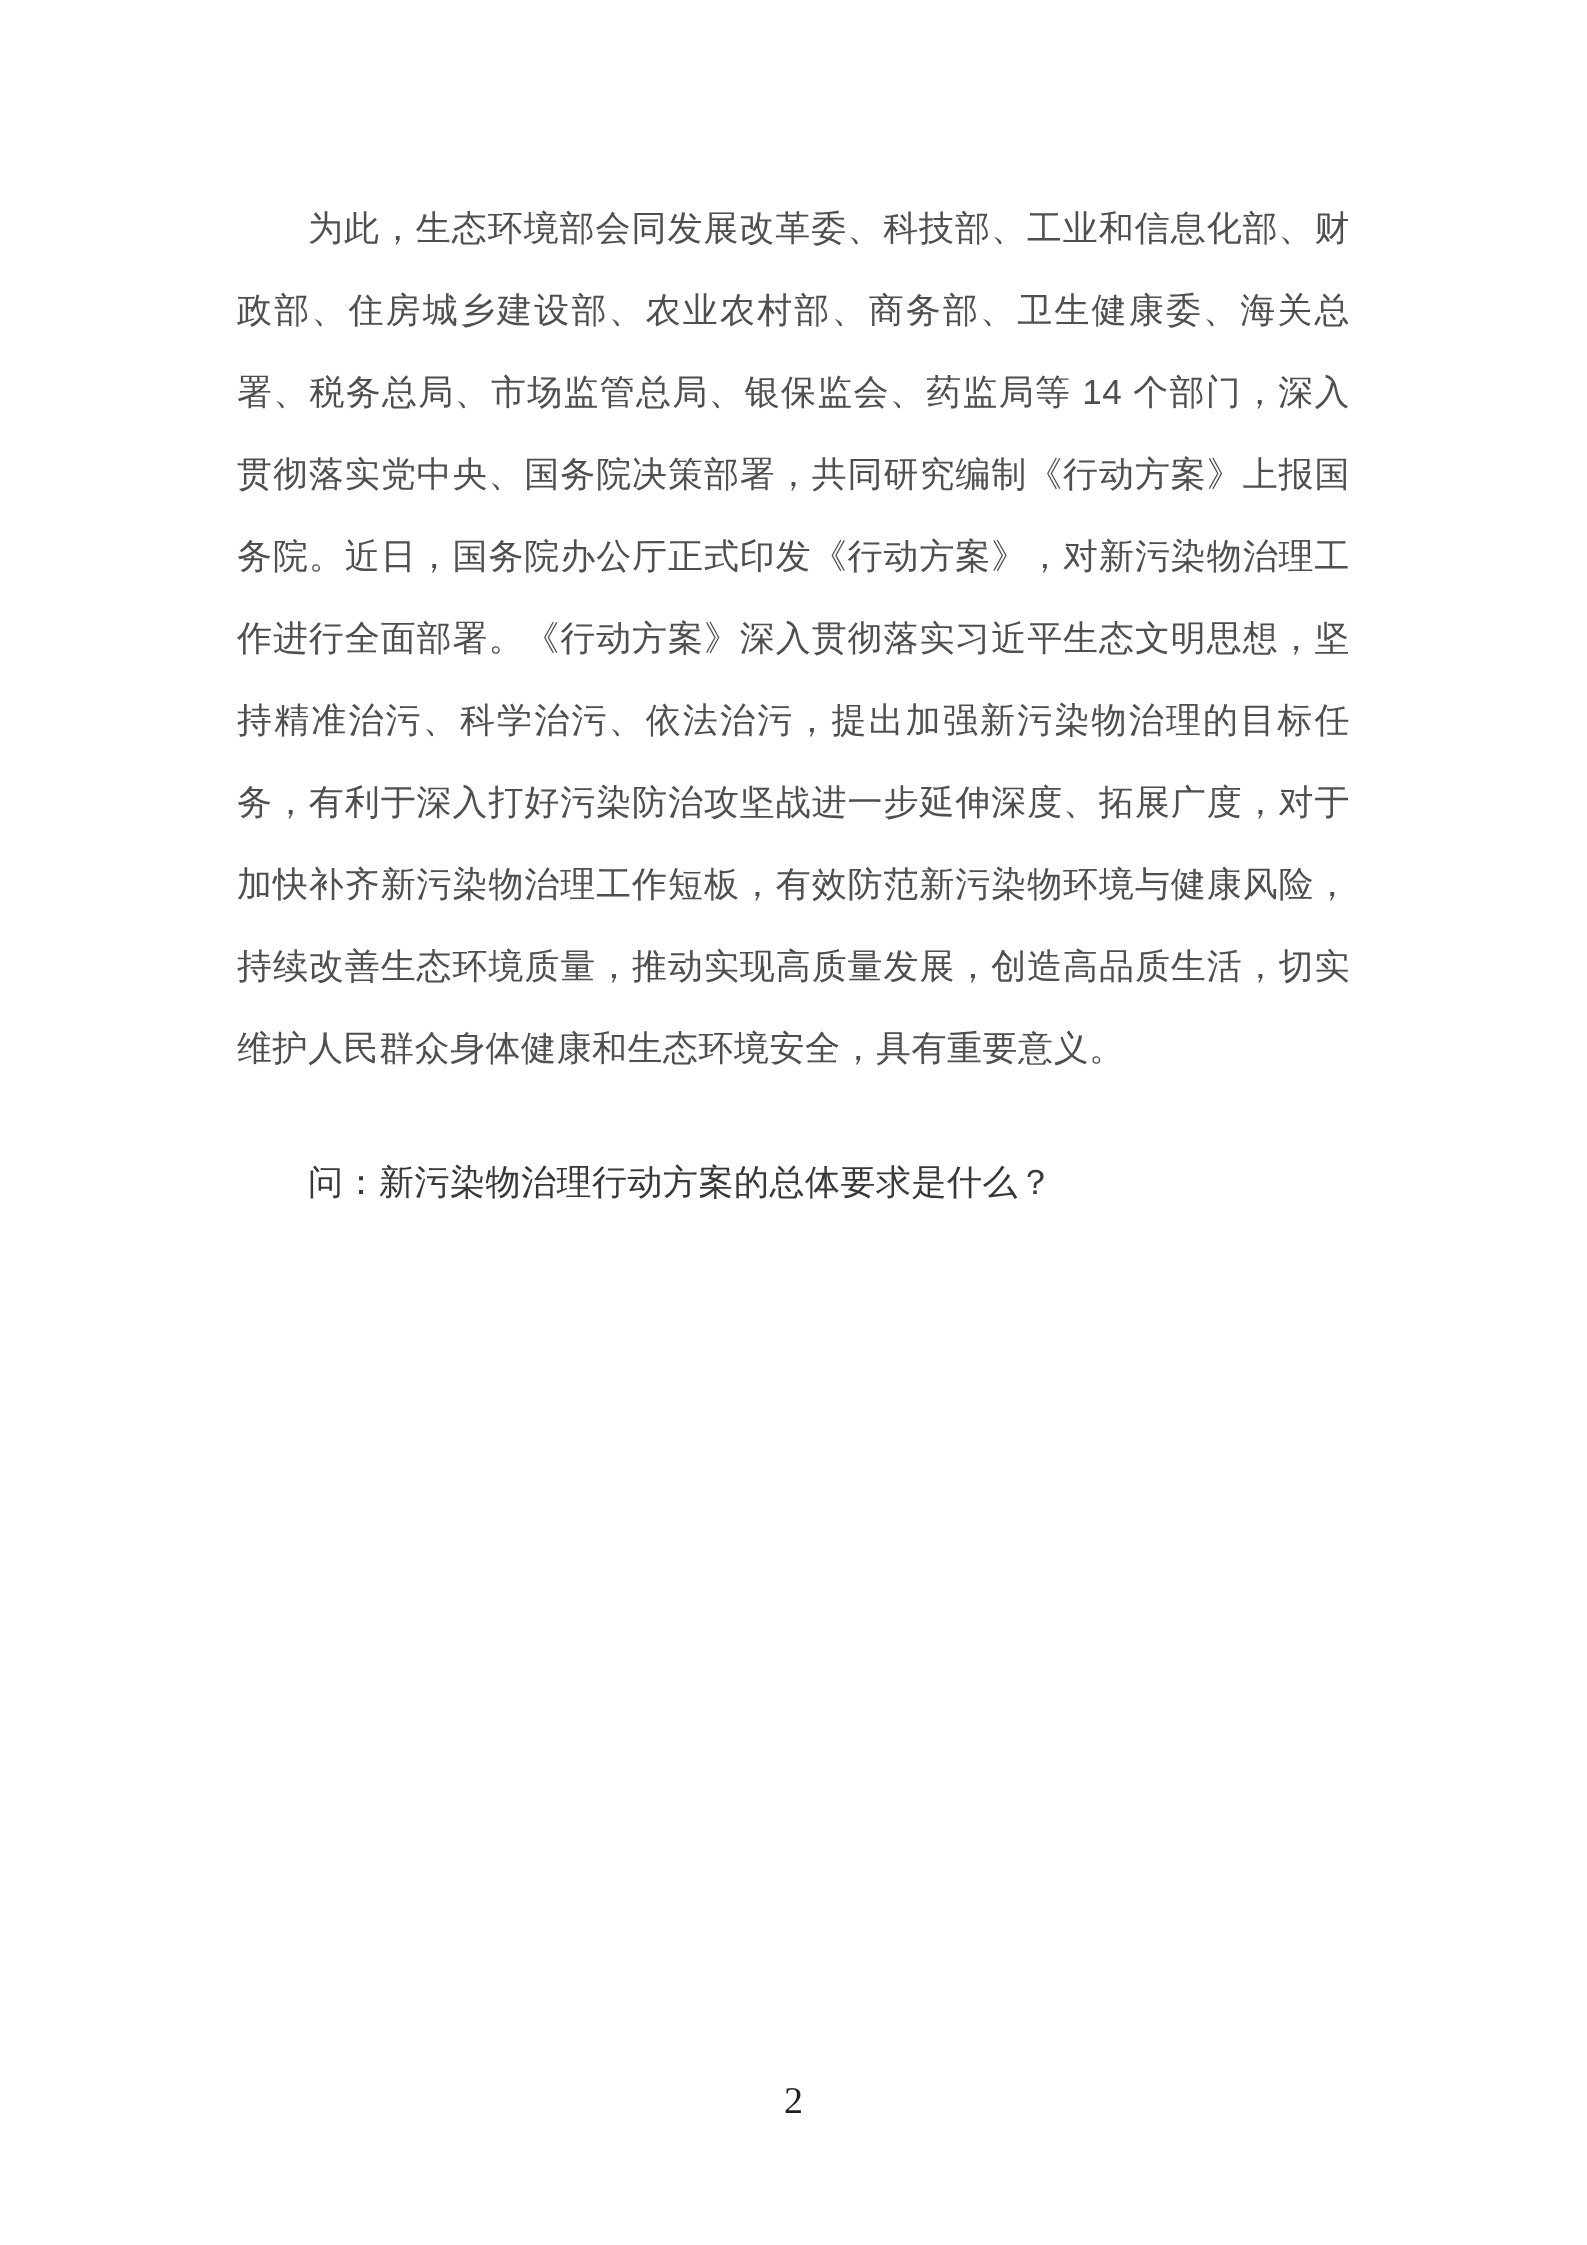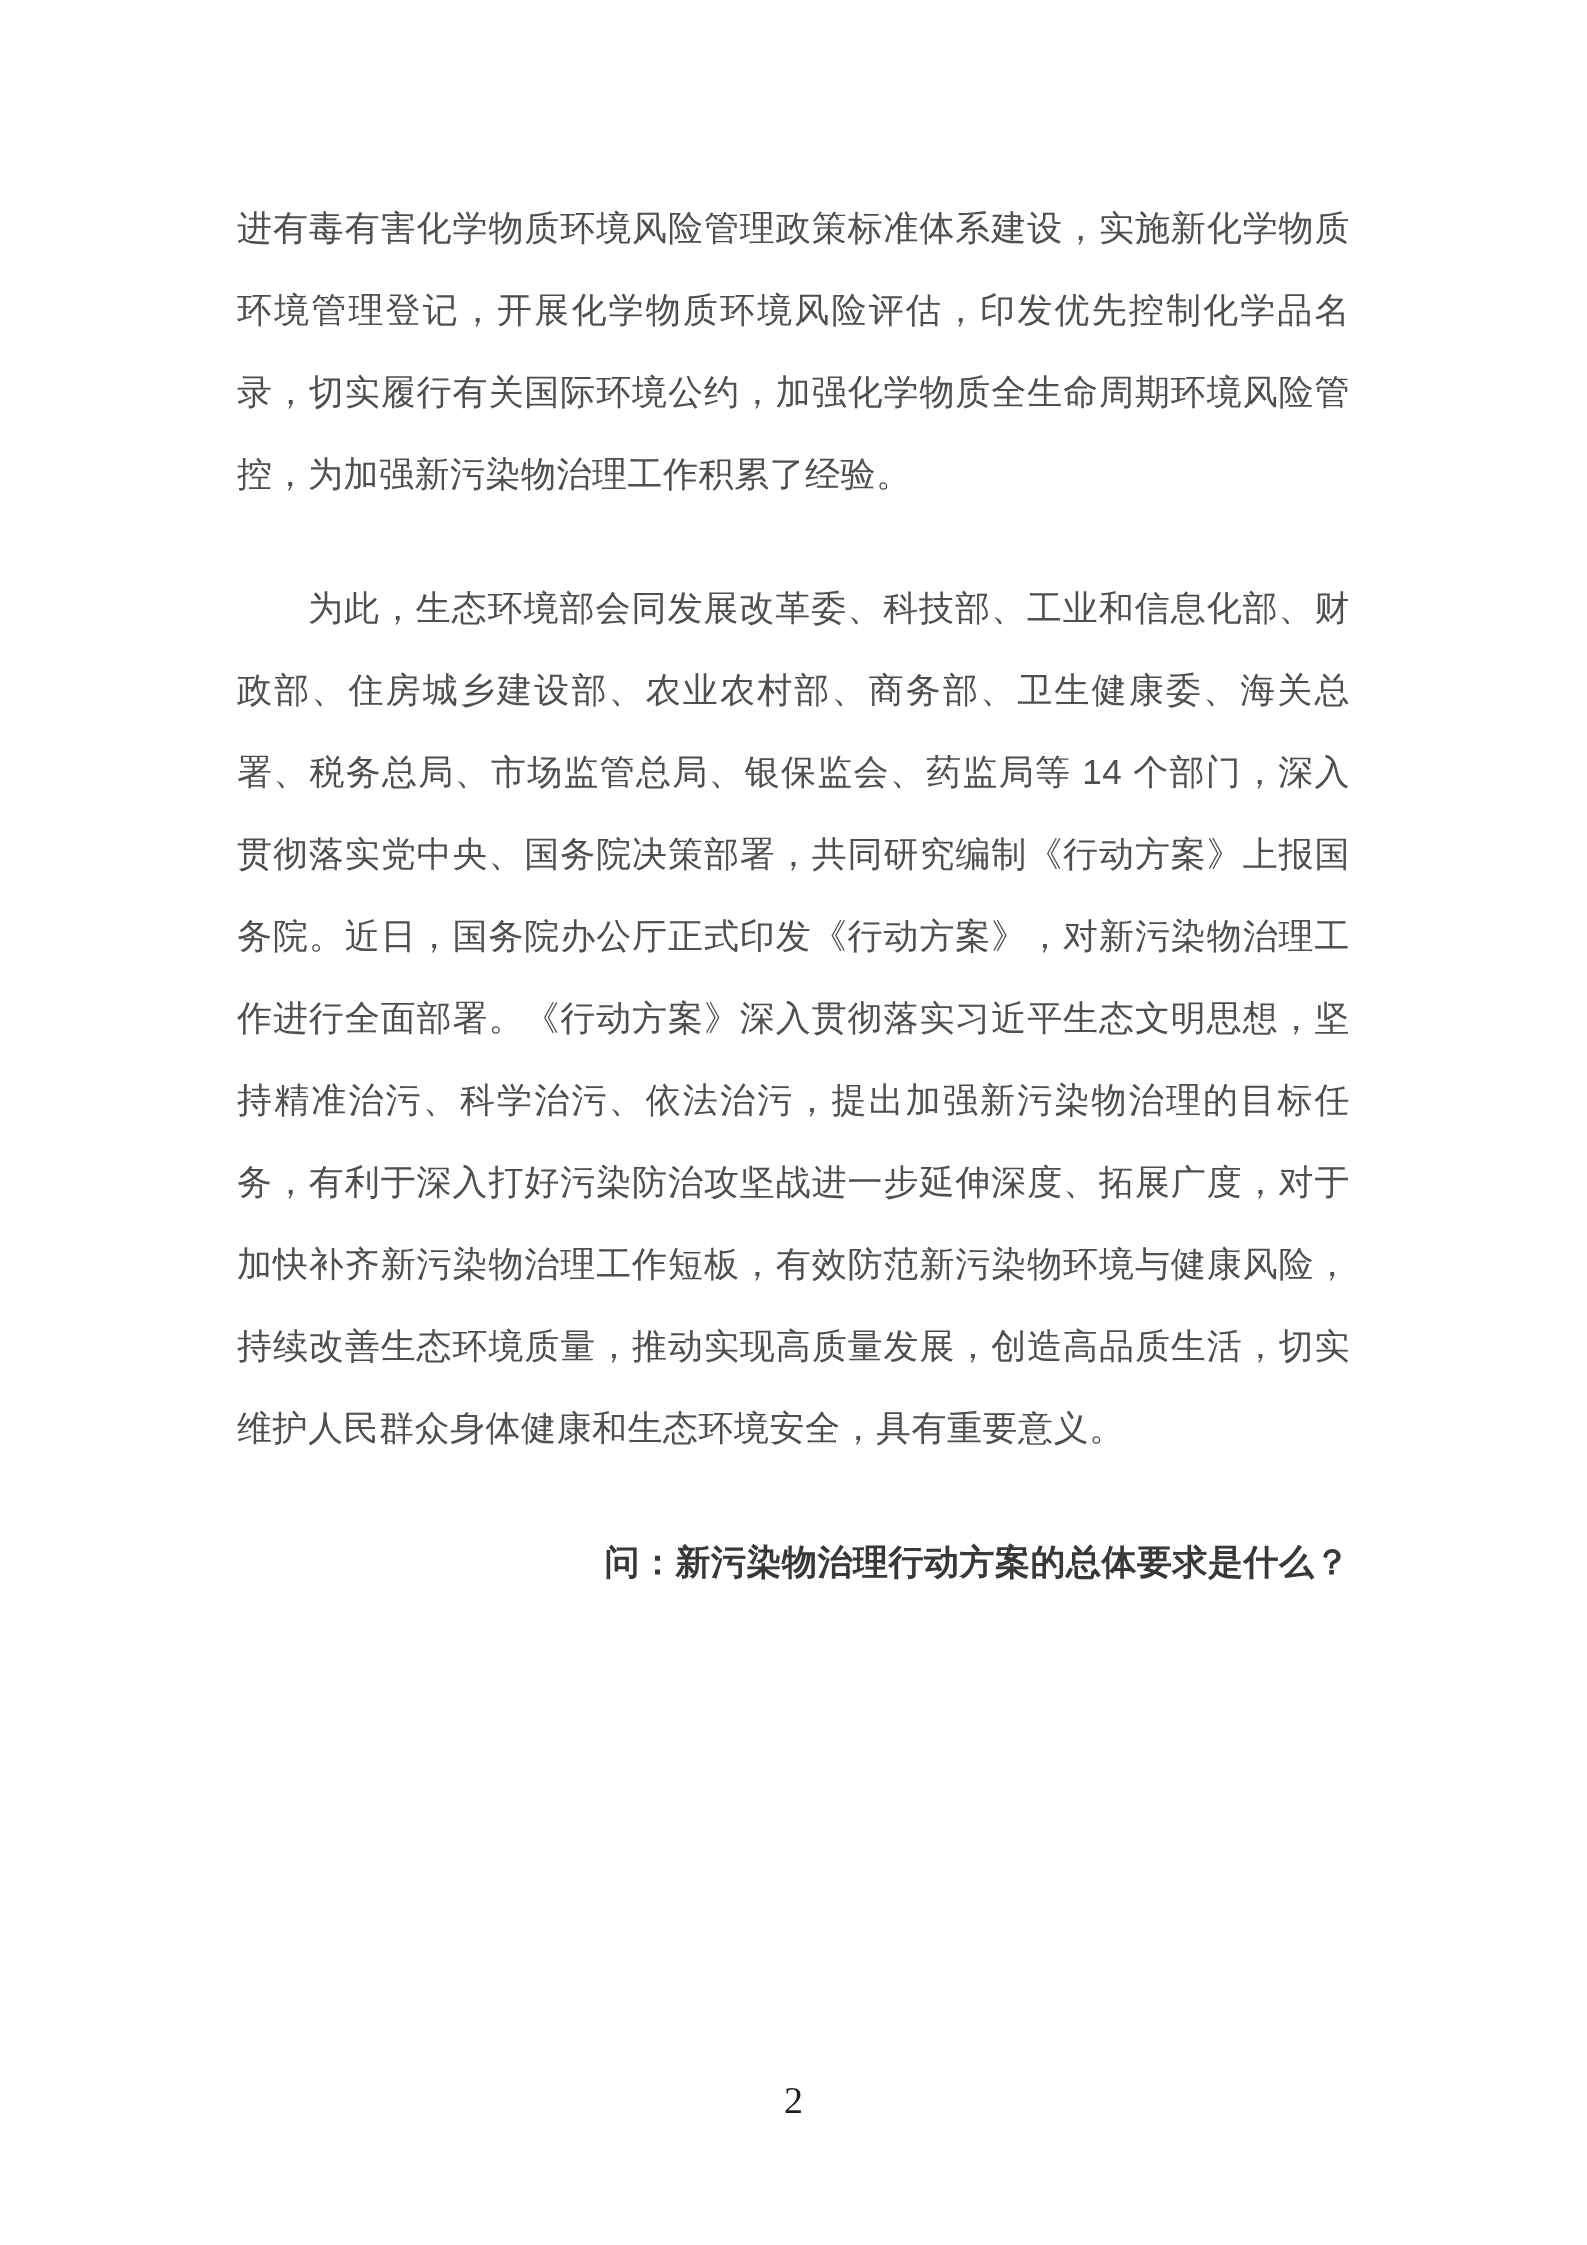--- a/index.html
+++ b/index.html
@@ -27,43 +27,42 @@
     color: #4f4f4f;
     text-align: justify;
     text-justify: inter-ideograph;
     margin: 0 0 52px 0;
     letter-spacing: 0.5px;
   }
   .para.indent {
     text-indent: 71px;
   }
   .para.question {
-    font-weight: 700;
+    font-weight: 400;
     color: #383838;
-    text-align: right;
+    text-align: left;
     margin-bottom: 0;
   }
   .footer {
     position: absolute;
     left: 0;
     top: 2078px;
     width: 100%;
     text-align: center;
   }
   .page-num {
     font-family: "Liberation Serif", serif;
     font-size: 38px;
     color: #1f1f1f;
   }
 </style>
 </head>
 <body>
 
 <div class="page">
   <div class="content">
-    <p class="para">进有毒有害化学物质环境风险管理政策标准体系建设，实施新化学物质环境管理登记，开展化学物质环境风险评估，印发优先控制化学品名录，切实履行有关国际环境公约，加强化学物质全生命周期环境风险管控，为加强新污染物治理工作积累了经验。</p>
     <p class="para indent">为此，生态环境部会同发展改革委、科技部、工业和信息化部、财政部、住房城乡建设部、农业农村部、商务部、卫生健康委、海关总署、税务总局、市场监管总局、银保监会、药监局等 14 个部门，深入贯彻落实党中央、国务院决策部署，共同研究编制《行动方案》上报国务院。近日，国务院办公厅正式印发《行动方案》，对新污染物治理工作进行全面部署。《行动方案》深入贯彻落实习近平生态文明思想，坚持精准治污、科学治污、依法治污，提出加强新污染物治理的目标任务，有利于深入打好污染防治攻坚战进一步延伸深度、拓展广度，对于加快补齐新污染物治理工作短板，有效防范新污染物环境与健康风险，持续改善生态环境质量，推动实现高质量发展，创造高品质生活，切实维护人民群众身体健康和生态环境安全，具有重要意义。</p>
     <p class="para indent question">问：新污染物治理行动方案的总体要求是什么？</p>
   </div>
   <div class="footer">
     <span class="page-num">2</span>
   </div>
 </div>
 
 </body></html>

